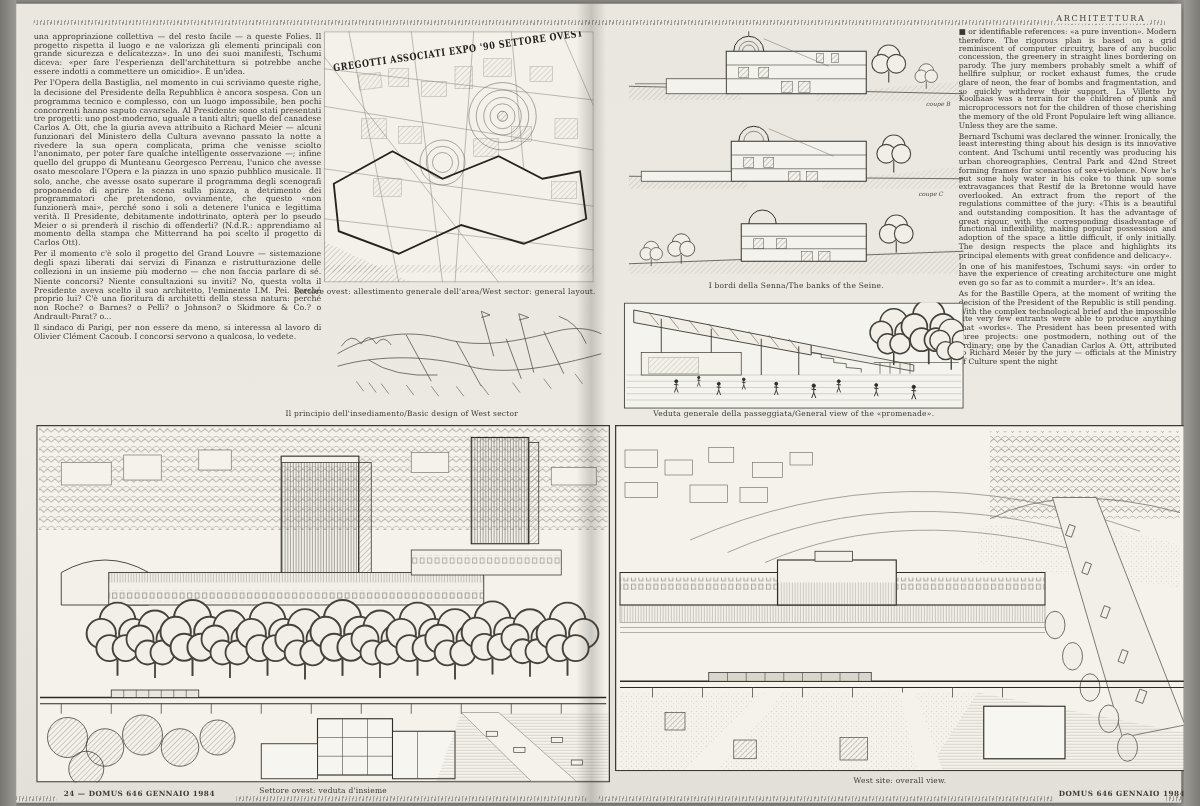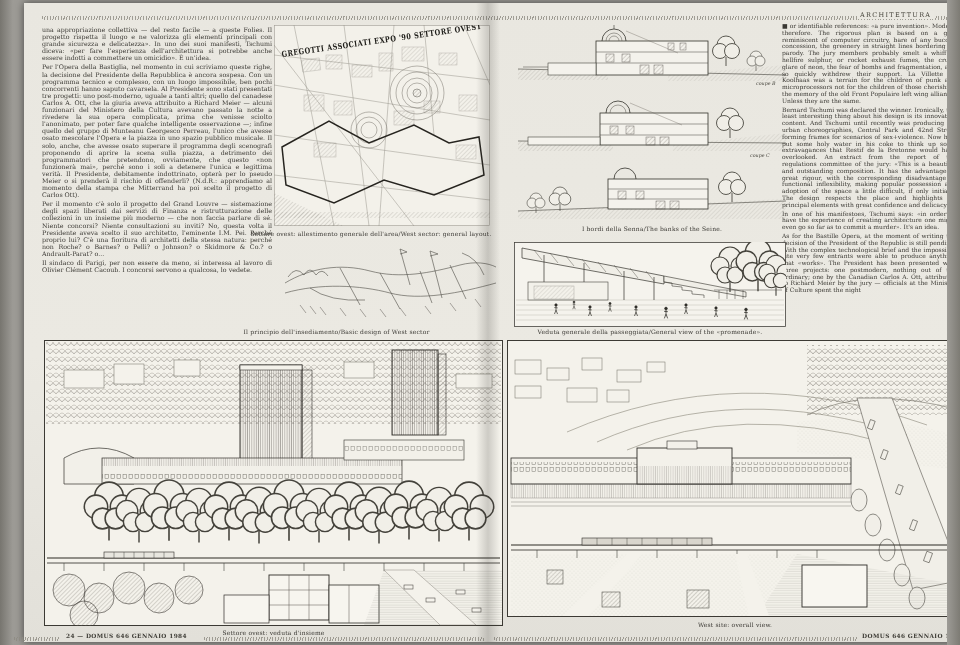--- a/index.html
+++ b/index.html
@@ -1,18 +1,18 @@
 <!DOCTYPE html>
 <html><head>
 <meta charset="utf-8">
 <style>
   html,body{margin:0;padding:0;}
   body{width:960px;height:645px;position:relative;overflow:hidden;
        background:#9d9b96;font-family:"DejaVu Serif", serif;}
-  .spread{position:absolute;left:24px;top:3px;width:936px;height:639px;
+  .spread{position:absolute;left:9px;top:3px;width:936px;height:639px;
           background:linear-gradient(180deg,#e9e7e0 0%,#ebe9e2 55%,#e2e0d9 100%);
           box-shadow:0 0 8px rgba(0,0,0,.55);}
   .edgeL{position:absolute;left:0;top:0;width:13px;height:645px;
          background:linear-gradient(90deg,#77756f,#9d9b96);}
   .edgeR{position:absolute;right:0;top:0;width:13px;height:645px;
          background:linear-gradient(270deg,#7d7b74,#9d9b96);}
   .gutter{position:absolute;left:452px;top:0;width:24px;height:100%;
           background:linear-gradient(90deg,rgba(50,48,43,0),rgba(50,48,43,.20) 50%,rgba(50,48,43,0));}
   .hatchline{position:absolute;height:4px;opacity:.8;
           background:repeating-linear-gradient(100deg,#8d8a81 0 1px,transparent 1px 2.7px);}

